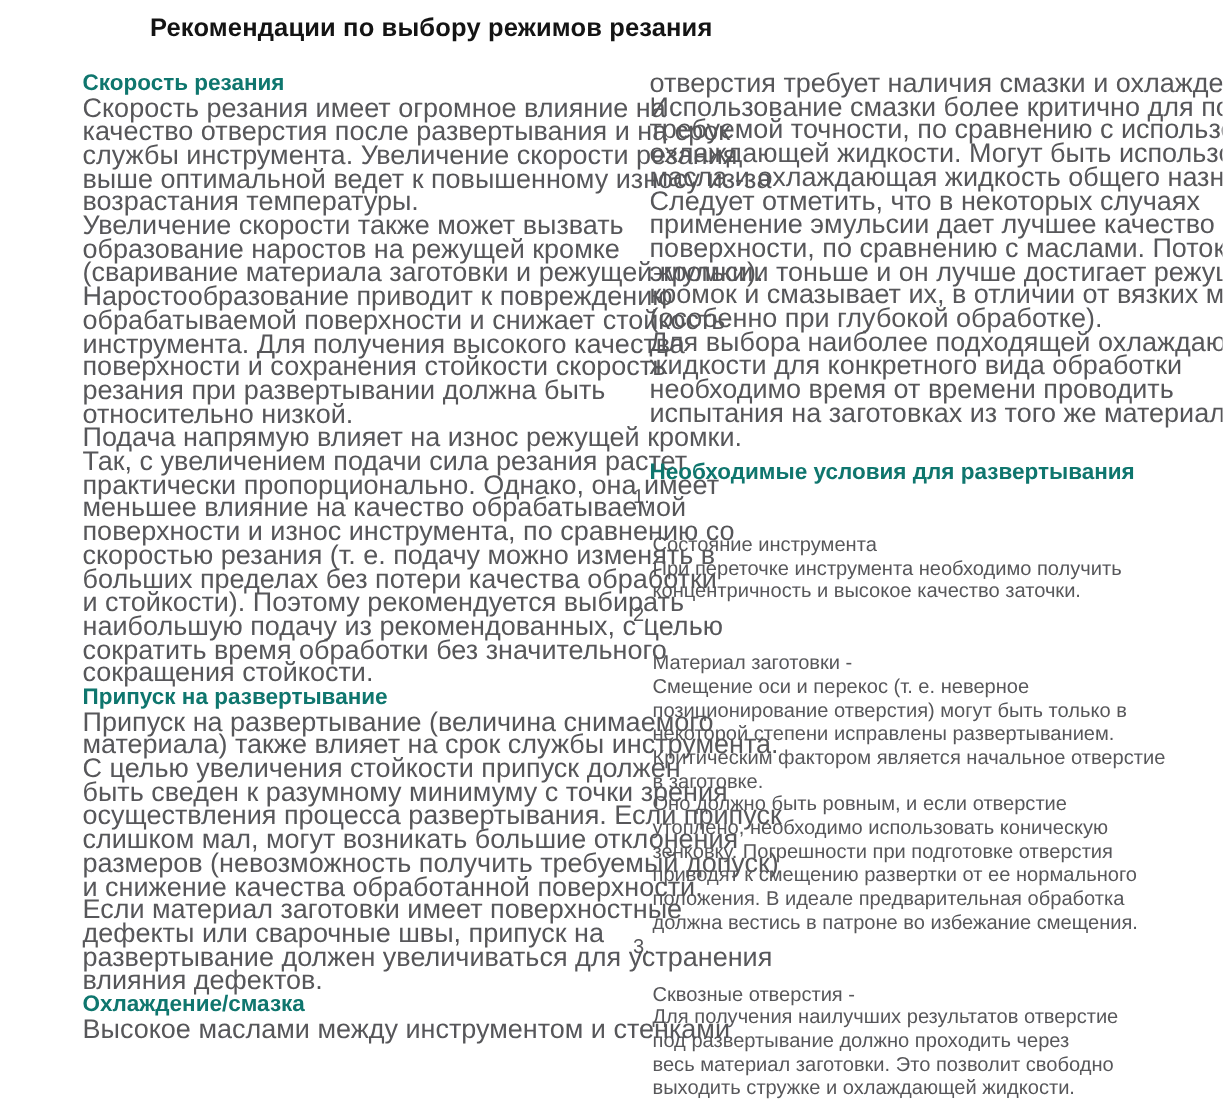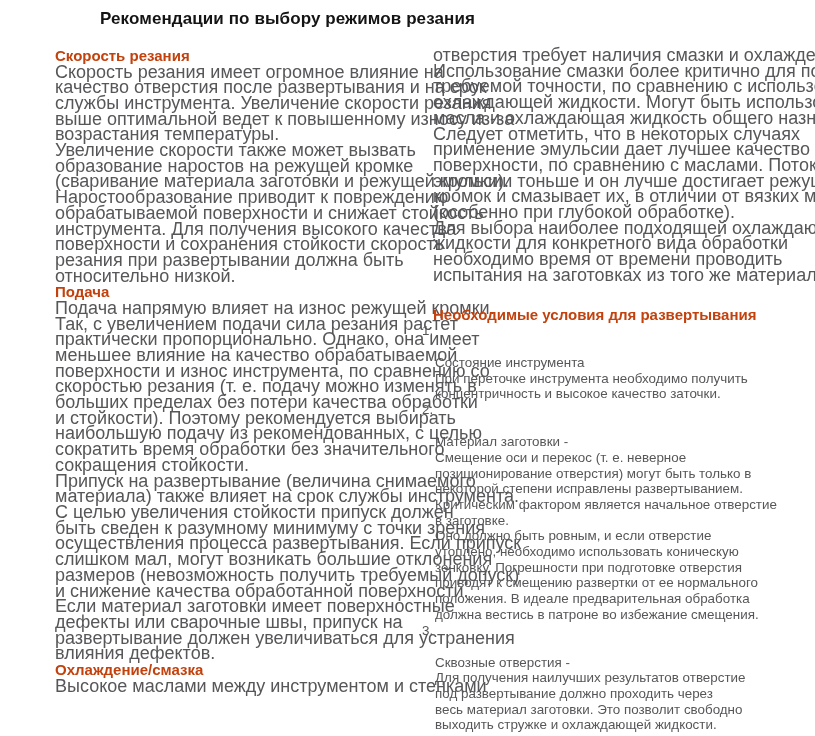--- a/index.html
+++ b/index.html
@@ -38,21 +38,21 @@
   }
   .col-right {
     left: 433px;
     width: 380px;
   }
   .section-heading {
     margin: 0;
     font-size: 15px;
     line-height: 16.5px;
     font-weight: 700;
-    color: #c2410c;
+    color: #0f766e;
     white-space: pre;
   }
   .body-text {
     margin: 0;
     font-size: 18px;
     line-height: 15.7px;
     font-weight: 400;
     color: #57575a;
     white-space: pre;
   }
@@ -103,34 +103,34 @@
 образование наростов на режущей кромке
 (сваривание материала заготовки и режущей кромки).
 Наростообразование приводит к повреждению
 обрабатываемой поверхности и снижает стойкость
 инструмента. Для получения высокого качества
 поверхности и сохранения стойкости скорость
 резания при развертывании должна быть
 относительно низкой.</p>
     </section>
     <section>
-      <h2 class="section-heading">Подача</h2>
       <p class="body-text">Подача напрямую влияет на износ режущей кромки.
 Так, с увеличением подачи сила резания растет
 практически пропорционально. Однако, она имеет
 меньшее влияние на качество обрабатываемой
 поверхности и износ инструмента, по сравнению со
 скоростью резания (т. е. подачу можно изменять в
 больших пределах без потери качества обработки
 и стойкости). Поэтому рекомендуется выбирать
 наибольшую подачу из рекомендованных, с целью
 сократить время обработки без значительного
 сокращения стойкости.</p>
     </section>
     <section>
+      <h2 class="section-heading">Припуск на развертывание</h2>
       <p class="body-text">Припуск на развертывание (величина снимаемого
 материала) также влияет на срок службы инструмента.
 С целью увеличения стойкости припуск должен
 быть сведен к разумному минимуму с точки зрения
 осуществления процесса развертывания. Если припуск
 слишком мал, могут возникать большие отклонения
 размеров (невозможность получить требуемый допуск)
 и снижение качества обработанной поверхности.
 Если материал заготовки имеет поверхностные
 дефекты или сварочные швы, припуск на

